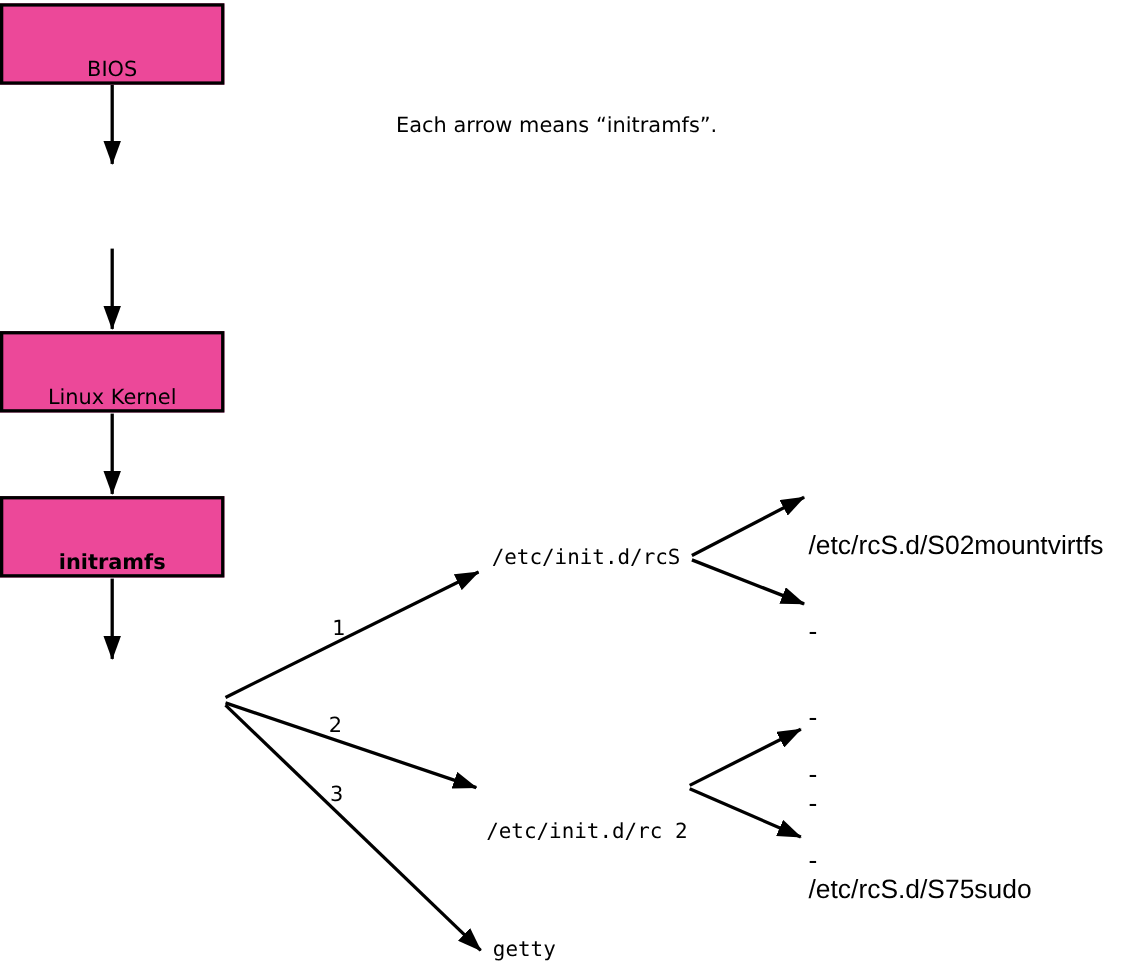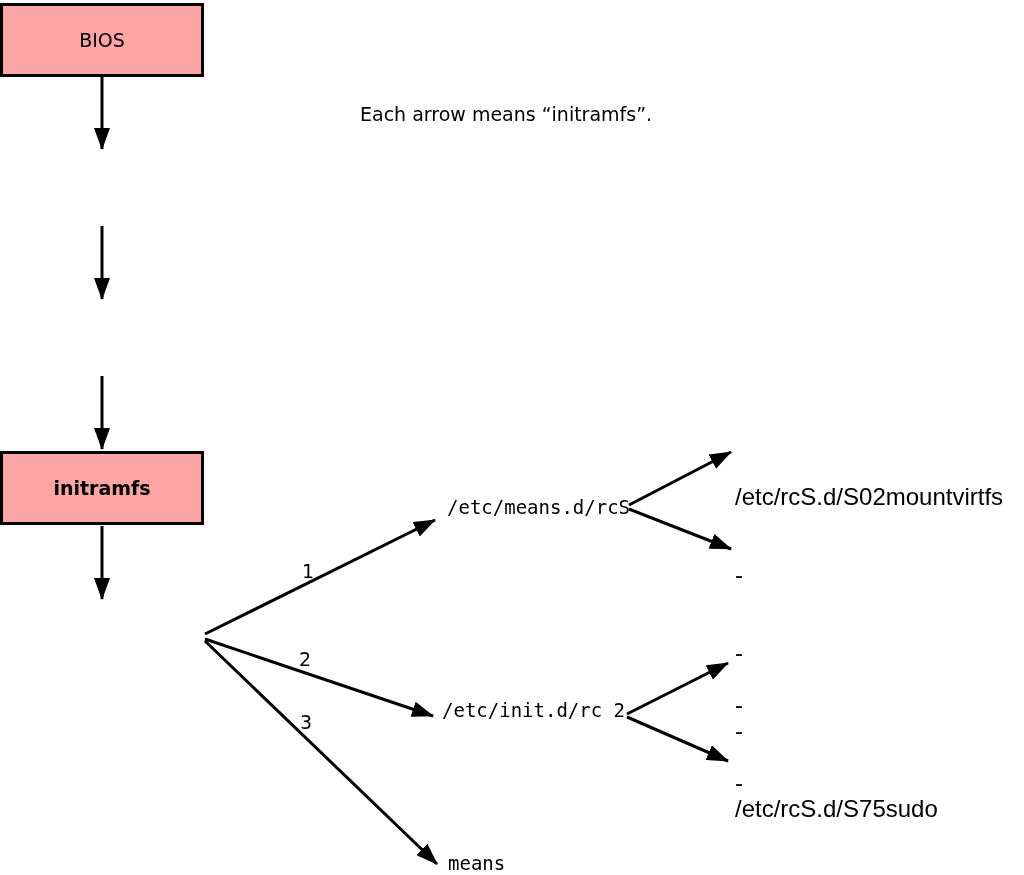--- a/index.html
+++ b/index.html
@@ -17,23 +17,23 @@
     position: absolute;
     left: 0; top: 0;
     width: 1024px; height: 875px;
   }
   .node-box {
     position: absolute;
     left: 0;
     width: 204px;
     height: 74px;
     border: 3px solid #000000;
-    background: #fca5a5;
+    background: #ec4899;
     display: flex;
-    align-items: center;
+    align-items: flex-end;
     justify-content: center;
   }
   .node-box span {
     font-size: 19px;
     color: #000000;
     white-space: nowrap;
   }
   .note {
     position: absolute;
     font-size: 19px;
@@ -86,33 +86,36 @@
       <line x1="629" y1="509" x2="731" y2="549" marker-end="url(#ah)"></line>
 
       <line x1="627" y1="714" x2="728" y2="663" marker-end="url(#ah)"></line>
       <line x1="627" y1="717" x2="728" y2="761" marker-end="url(#ah)"></line>
     </g>
   </svg>
 
   <div class="node-box" style="top:3px;">
     <span>BIOS</span>
   </div>
+  <div class="node-box" style="top:301px;">
+    <span>Linux Kernel</span>
+  </div>
   <div class="node-box" style="top:451px;font-weight:bold;">
     <span>initramfs</span>
   </div>
 
   <div class="note" style="left:360px; top:102px;">Each arrow means “initramfs”.</div>
 
   <div class="branch-num" style="left:308px; top:559px;">1</div>
   <div class="branch-num" style="left:305px; top:647px;">2</div>
   <div class="branch-num" style="left:306px; top:710px;">3</div>
 
-  <div class="mono" style="left:447px; top:495px;">/etc/means.d/rcS</div>
-  <div class="mono" style="left:442px; top:698px;text-align:right;">/etc/init.d/rc 2</div>
-  <div class="mono" style="left:448px; top:851px;">means</div>
+  <div class="mono" style="left:447px; top:495px;">/etc/init.d/rcS</div>
+  <div class="mono" style="left:442px; top:744px;text-align:right;">/etc/init.d/rc 2</div>
+  <div class="mono" style="left:448px; top:851px;">getty</div>
 
   <div class="mono-group" style="left:735px; top:432px;">
     <div>/etc/rcS.d/S02mountvirtfs</div>
     <div>-</div>
     <div>-</div>
     <div>-</div>
     <div>/etc/rcS.d/S75sudo</div>
   </div>
 
   <div class="mono-group" style="left:735px; top:640px;">

